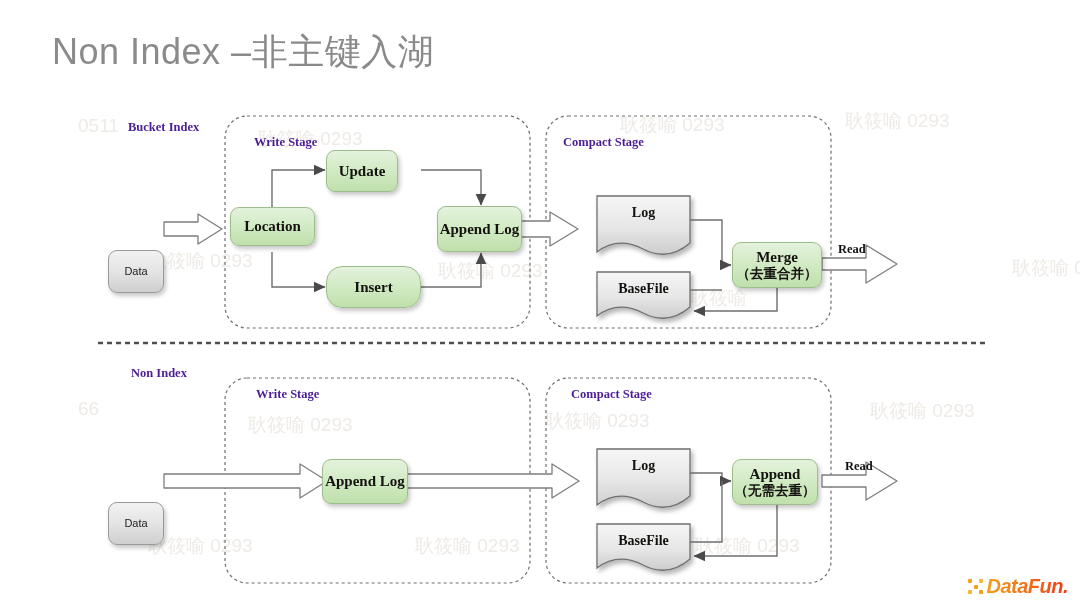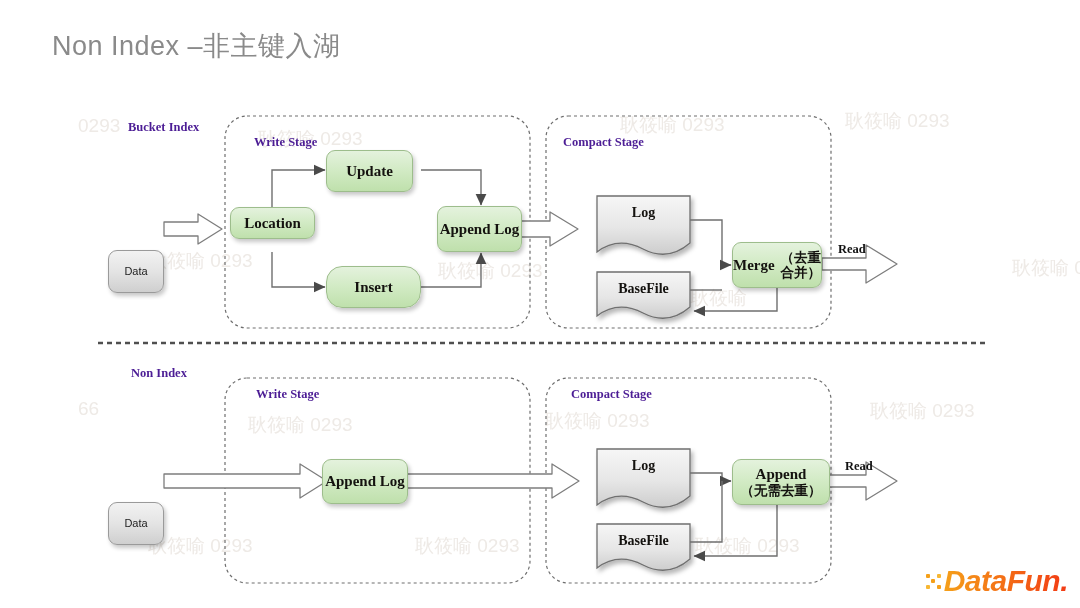--- a/index.html
+++ b/index.html
@@ -9,21 +9,21 @@
     font-family:"Liberation Sans", sans-serif;
     overflow:hidden;
     position:relative;
   }
   #stage{position:absolute;left:0;top:0;width:1080px;height:608px;}
 
   
   .title{
     position:absolute;left:52px;top:28px;
     font-family:"Liberation Sans", sans-serif;
-    font-size:27px;font-weight:400;color:#8a8a8a;
+    font-size:36px;font-weight:400;color:#8a8a8a;
     letter-spacing:.5px;white-space:nowrap;
   }
 
   
   .wm{
     position:absolute;
     font-family:"Liberation Sans", sans-serif;
     font-size:19px;color:#eeeae6;
     white-space:nowrap;pointer-events:none;
     user-select:none;
@@ -75,35 +75,35 @@
     font-weight:bold;font-size:12.5px;color:#111;
     white-space:nowrap;
   }
 
   
   .logo{position:absolute;right:12px;bottom:10px;display:flex;align-items:center;}
   .logo .pix{display:grid;grid-template-columns:repeat(3,4px);grid-template-rows:repeat(3,4px);gap:1.5px;margin-right:3px;}
   .logo .pix i{display:block;width:4px;height:4px;border-radius:1px;}
   .logo .txt{
     font-family:"Liberation Sans", sans-serif;
-    font-size:30px;font-weight:bold;font-style:italic;
+    font-size:20px;font-weight:bold;font-style:italic;
     background:linear-gradient(90deg,#f5a01a 0%,#f47216 45%,#f23a15 100%);
     -webkit-background-clip:text;background-clip:text;color:transparent;
     letter-spacing:-.5px;
   }
 </style>
 </head>
 <body>
 
 <div id="stage">
 
   <div class="title">Non Index –非主键入湖</div>
 
   <div id="wm-layer">
-      <div class="wm" style="left: 78px; top: 115px;">0293</div>
+      <div class="wm" style="left: 78px; top: 115px;">0511</div>
       <div class="wm" style="left: 148px; top: 248px;">耿筱喻 0293</div>
       <div class="wm" style="left: 258px; top: 126px;">耿筱喻 0293</div>
       <div class="wm" style="left: 438px; top: 258px;">耿筱喻 0293</div>
       <div class="wm" style="left: 620px; top: 112px;">耿筱喻 0293</div>
       <div class="wm" style="left: 845px; top: 108px;">耿筱喻 0293</div>
       <div class="wm" style="left: 1012px; top: 255px;">耿筱喻 029</div>
       <div class="wm" style="left: 78px; top: 398px;">66</div>
       <div class="wm" style="left: 148px; top: 533px;">耿筱喻 0293</div>
       <div class="wm" style="left: 415px; top: 533px;">耿筱喻 0293</div>
       <div class="wm" style="left: 248px; top: 412px;">耿筱喻 0293</div>
@@ -182,52 +182,52 @@
 
     <path d="M822,475 L866,475 L866,462 L897,481 L866,500 L866,487 L822,487 Z" fill="#ffffff" stroke="#7d7d7d" stroke-width="1.3" stroke-linejoin="round"></path>
   </svg>
 
   <div class="slabel" style="left:128px;top:120px;">Bucket Index</div>
   <div class="slabel" style="left:254px;top:135px;">Write Stage</div>
   <div class="slabel" style="left:563px;top:135px;">Compact Stage</div>
 
   <div class="node grey" style="left:108px;top:208px;width:56px;height:43px;">Data</div>
 
-  <div class="node green" style="left:230px;top:207px;width:85px;height:32px;">Location</div>
-
-  <div class="node green" style="left:326px;top:150px;width:87px;height:42px;">Update</div>
+  <div class="node green" style="left:230px;top:207px;width:85px;height:39px;">Location</div>
+
+  <div class="node green" style="left:326px;top:150px;width:72px;height:42px;">Update</div>
 
   <div class="node green" style="left:326px;top:266px;width:95px;height:42px;border-radius:16px;">Insert</div>
 
   <div class="node green" style="left:437px;top:206px;width:85px;height:46px;">Append Log</div>
 
   <div class="node" style="left:597px;top:196px;width:93px;height:34px;font-family:'Liberation Serif',serif;font-weight:bold;font-size:14px;color:#14120f;">Log</div>
 
   <div class="node" style="left:597px;top:272px;width:93px;height:34px;font-family:'Liberation Serif',serif;font-weight:bold;font-size:14px;color:#14120f;">BaseFile</div>
 
-  <div class="node green" style="left:732px;top:242px;width:90px;height:46px;flex-direction:row;">
+  <div class="node green" style="left:732px;top:242px;width:90px;height:46px;flex-direction:column;">
     <span>Merge</span>
     <span class="sub">（去重合并）</span>
   </div>
 
   <div class="arrowlabel" style="left:838px;top:242px;">Read</div>
 
   <div class="slabel" style="left:131px;top:366px;">Non Index</div>
   <div class="slabel" style="left:256px;top:387px;">Write Stage</div>
   <div class="slabel" style="left:571px;top:387px;">Compact Stage</div>
 
   <div class="node grey" style="left:108px;top:460px;width:56px;height:43px;">Data</div>
 
   <div class="node green" style="left:322px;top:459px;width:86px;height:45px;">Append Log</div>
 
   <div class="node" style="left:597px;top:449px;width:93px;height:34px;font-family:'Liberation Serif',serif;font-weight:bold;font-size:14px;color:#14120f;">Log</div>
 
   <div class="node" style="left:597px;top:524px;width:93px;height:34px;font-family:'Liberation Serif',serif;font-weight:bold;font-size:14px;color:#14120f;">BaseFile</div>
 
-  <div class="node green" style="left:732px;top:459px;width:98px;height:46px;flex-direction:column;">
+  <div class="node green" style="left:732px;top:459px;width:86px;height:46px;flex-direction:column;">
     <span>Append</span>
     <span class="sub">（无需去重）</span>
   </div>
 
   <div class="arrowlabel" style="left:845px;top:459px;">Read</div>
 
   <div class="logo">
     <div class="pix">
       <i style="background:#f5a01a"></i>
         <i style="background:transparent"></i>

